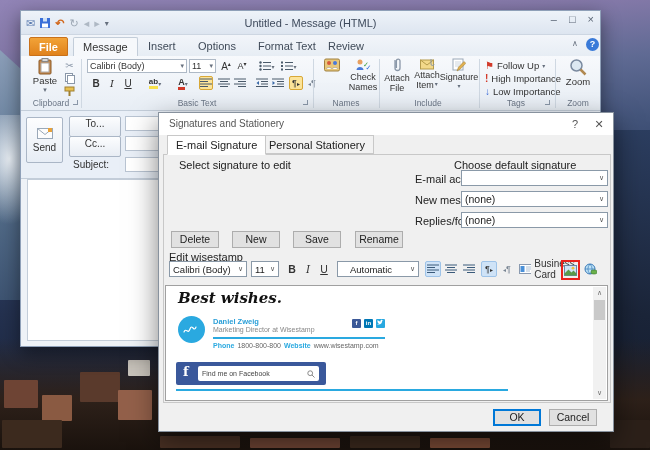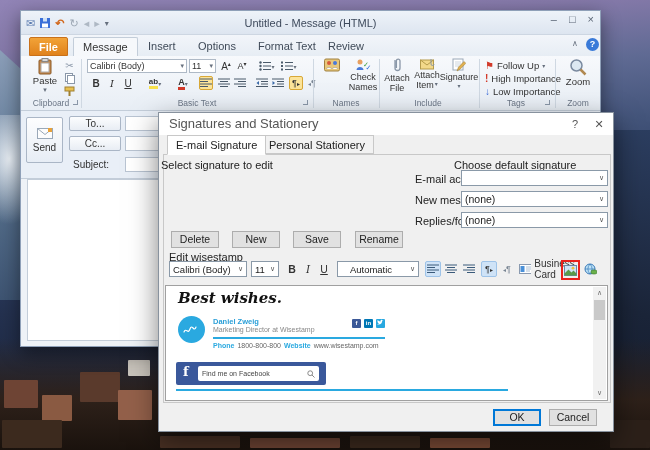--- a/index.html
+++ b/index.html
@@ -46,30 +46,30 @@
     display:flex;align-items:center;font-size:9px;color:#333;padding:0 2px;}
   .combo10 .arr{margin-left:auto;font-size:7px;color:#66707e;}
   .fmtbtn{position:absolute;width:14px;height:14px;display:flex;align-items:center;justify-content:center;
     font-size:10px;color:#333;}
   .hl{background:#fce49a;border:1px solid #d8a838;border-radius:2px;}
   .tagrow{position:absolute;display:flex;align-items:center;gap:3px;font-size:9.5px;color:#333;height:12px;}
   .compose{left:0;top:100px;width:100%;height:68px;background:#e9eff7;border-bottom:1px solid #c3cdd9;}
   .sendbtn{left:5px;top:6px;width:37px;height:46px;background:linear-gradient(#fdfdfe,#e7edf5);
     border:1px solid #aab6c6;border-radius:2px;display:flex;flex-direction:column;align-items:center;
     justify-content:center;gap:3px;font-size:10px;color:#333;}
-  .hdrbtn{position:absolute;width:52px;height:15px;background:linear-gradient(#fcfdfe,#e8edf4);
+  .hdrbtn{position:absolute;width:52px;height:21px;background:linear-gradient(#fcfdfe,#e8edf4);
     border:1px solid #aab6c6;border-radius:2px;text-align:center;line-height:14px;font-size:10px;color:#333;}
   .hdrfield{position:absolute;left:104px;width:460px;height:15px;background:#fff;border:1px solid #b9c4d2;}
   .msgbody{left:6px;top:168px;width:568px;height:162px;background:#fff;border:1px solid #c3cdd9;}
 
   
   .dlg{left:158px;top:112px;width:456px;height:320px;background:#f0f0f0;
     border:1px solid #88929e;box-shadow:0 10px 26px rgba(0,0,0,.5);}
   .dlg-title{left:0;top:0;width:100%;height:22px;background:#fff;}
-  .dlg-title-text{left:10px;top:0;line-height:22px;font-size:13px;color:#555;}
+  .dlg-title-text{left:10px;top:0;line-height:22px;font-size:10px;color:#555;}
   .dlg-cap{position:absolute;top:0;width:24px;height:22px;text-align:center;line-height:22px;font-size:11px;color:#555;}
   .dtab{position:absolute;top:22px;height:19px;line-height:18px;padding:0 8px;font-size:11px;color:#222;
     background:#f2f2f2;border:1px solid #c8c8c8;}
   .dtab-sel{background:#fff;border-bottom:1px solid #fff;height:20px;z-index:2;}
   .dpanel{left:4px;top:41px;width:448px;height:249px;border:1px solid #c8c8c8;background:#f0f0f0;}
   .dlabel{position:absolute;font-size:11px;color:#222;}
   .listbox{left:12px;top:58px;width:232px;height:56px;background:#fff;border:1px solid #8a8a8a;}
   .listsel{left:1px;top:1px;right:14px;height:14px;background:#3f82d8;color:#fff;font-size:10.5px;
     line-height:14px;padding-left:3px;position:absolute;}
   .sbar{position:absolute;top:1px;right:1px;bottom:1px;width:13px;background:#f1f1f1;}
@@ -388,21 +388,21 @@
     <div class="abs dlg-title">
       <div class="abs dlg-title-text">Signatures and Stationery</div>
       <div class="dlg-cap" style="right:26px;"><span>?</span></div>
       <div class="dlg-cap" style="right:2px;"><span>✕</span></div>
     </div>
 
     <div class="dtab dtab-sel" style="left:8px;"><span>E-mail Signature</span></div>
     <div class="dtab" style="left:101px;"><span>Personal Stationery</span></div>
     <div class="abs dpanel"></div>
 
-    <div class="dlabel" style="left:2px;top:46px;">Select signature to edit</div>
+    <div class="dlabel" style="left:20px;top:46px;">Select signature to edit</div>
 
 
     <div class="dbtn" style="left:12px;top:118px;width:48px;"><span>Delete</span></div>
     <div class="dbtn" style="left:73px;top:118px;width:48px;"><span>New</span></div>
     <div class="dbtn" style="left:134px;top:118px;width:48px;"><span>Save</span></div>
     <div class="dbtn" style="left:196px;top:118px;width:48px;"><span>Rename</span></div>
 
     <div class="dlabel" style="left:266px;top:46px;margin-left:29px;">Choose default signature</div>
     <div class="dlabel" style="left:256px;top:60px;">E-mail account:</div>
     <div class="dcombo" style="left:302px;top:57px;width:147px;">

